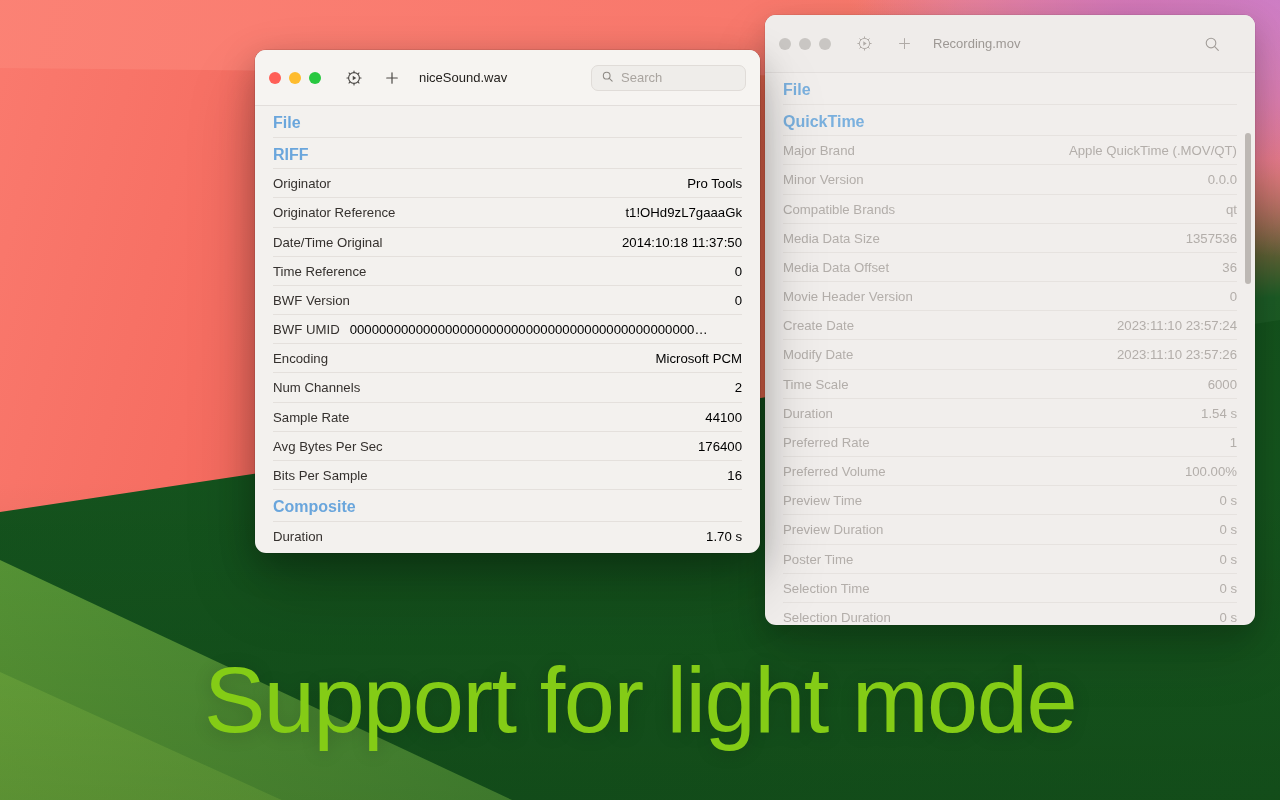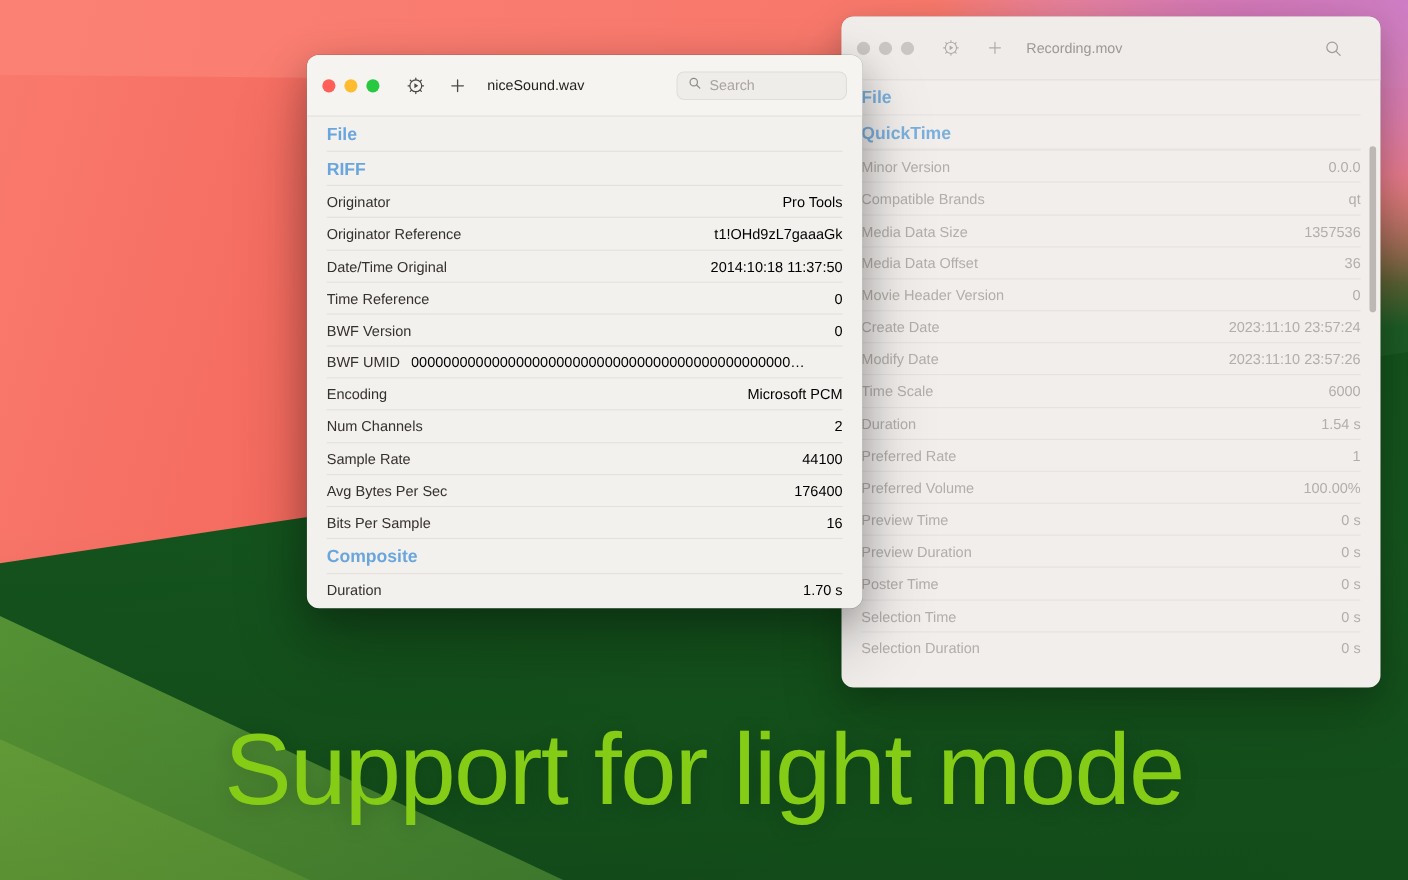--- a/index.html
+++ b/index.html
@@ -188,21 +188,20 @@
   #win-sound {
     left: 255px;
     top: 50px;
     width: 505px;
     height: 503px;
     background: #f3f1ee;
     box-shadow:
       0 0 0 0.5px rgba(0,0,0,.16),
       0 12px 34px rgba(0,0,0,.26),
       0 34px 70px rgba(0,0,0,.20);
-    margin-left: 24px;
   }
   #win-sound .titlebar {
     height: 56px;
     background: #f6f4f1;
     border-bottom: 1px solid #e2dedb;
   }
   #win-sound .lights { margin-right: 22px; }
   #win-sound .light.close  { background: #ff5f57; }
   #win-sound .light.min    { background: #febc2e; }
   #win-sound .light.max    { background: #28c840; }
@@ -313,20 +312,24 @@
     </div>
 
     <div class="content">
 
       <div class="section-title">File</div>
       <div class="divider"></div>
 
       <div class="section-title">QuickTime</div>
       <div class="divider"></div>
 
+      <div class="row">
+          <span class="k">Major Brand</span>
+          <span class="v">Apple QuickTime (.MOV/QT)</span>
+        </div>
       <div class="divider"></div>
       <div class="row">
           <span class="k">Minor Version</span>
           <span class="v">0.0.0</span>
         </div>
       <div class="divider"></div>
       <div class="row">
           <span class="k">Compatible Brands</span>
           <span class="v">qt</span>
         </div>

